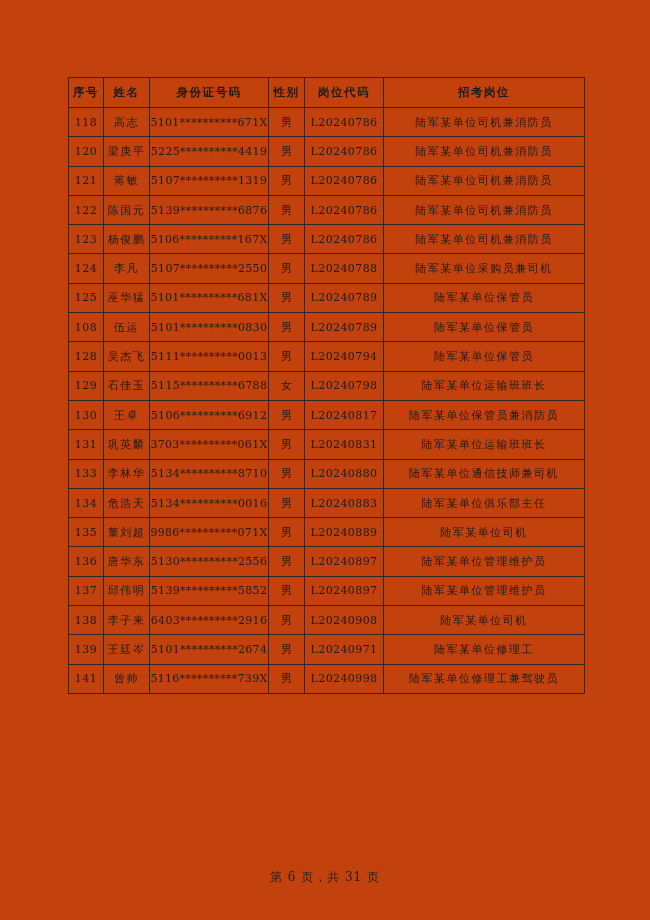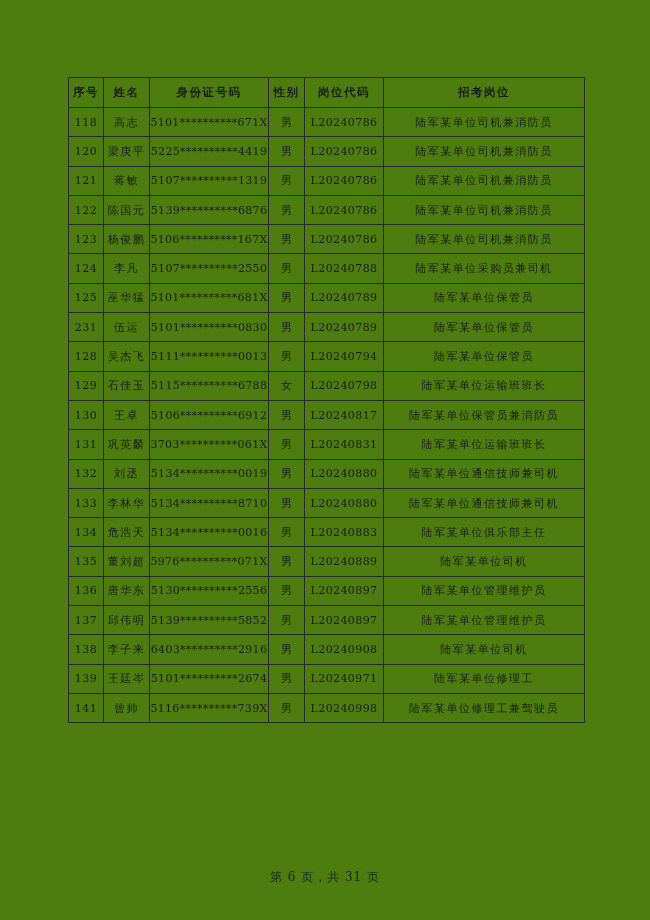--- a/index.html
+++ b/index.html
@@ -1,20 +1,20 @@
 <!DOCTYPE html>
 <html><head>
 <meta charset="utf-8">
 <style>
   html, body { margin: 0; padding: 0; }
   .page {
     position: relative;
     width: 650px;
     height: 920px;
-    background: #4d7c0f;
+    background: #c2410c;
     font-family: "DejaVu Serif", "Liberation Serif", serif;
     color: #1c1c1c;
     overflow: hidden;
   }
   table.roster {
     position: absolute;
     left: 68px;
     top: 77px;
     width: 516px;
     border-collapse: collapse;
@@ -133,21 +133,21 @@
         </tr>
         <tr>
           <td class="c-seq">125</td>
           <td class="c-name">巫华猛</td>
           <td class="c-id">5101**********681X</td>
           <td class="c-gender">男</td>
           <td class="c-code">L20240789</td>
           <td class="c-title">陆军某单位保管员</td>
         </tr>
         <tr>
-          <td class="c-seq">231</td>
+          <td class="c-seq">108</td>
           <td class="c-name">伍运</td>
           <td class="c-id">5101**********0830</td>
           <td class="c-gender">男</td>
           <td class="c-code">L20240789</td>
           <td class="c-title">陆军某单位保管员</td>
         </tr>
         <tr>
           <td class="c-seq">128</td>
           <td class="c-name">吴杰飞</td>
           <td class="c-id">5111**********0013</td>
@@ -173,47 +173,39 @@
         </tr>
         <tr>
           <td class="c-seq">131</td>
           <td class="c-name">巩英麟</td>
           <td class="c-id">3703**********061X</td>
           <td class="c-gender">男</td>
           <td class="c-code">L20240831</td>
           <td class="c-title">陆军某单位运输班班长</td>
         </tr>
         <tr>
-          <td class="c-seq">132</td>
-          <td class="c-name">刘丞</td>
-          <td class="c-id">5134**********0019</td>
-          <td class="c-gender">男</td>
-          <td class="c-code">L20240880</td>
-          <td class="c-title">陆军某单位通信技师兼司机</td>
-        </tr>
-        <tr>
           <td class="c-seq">133</td>
           <td class="c-name">李林华</td>
           <td class="c-id">5134**********8710</td>
           <td class="c-gender">男</td>
           <td class="c-code">L20240880</td>
           <td class="c-title">陆军某单位通信技师兼司机</td>
         </tr>
         <tr>
           <td class="c-seq">134</td>
           <td class="c-name">危浩天</td>
           <td class="c-id">5134**********0016</td>
           <td class="c-gender">男</td>
           <td class="c-code">L20240883</td>
           <td class="c-title">陆军某单位俱乐部主任</td>
         </tr>
         <tr>
           <td class="c-seq">135</td>
           <td class="c-name">董刘超</td>
-          <td class="c-id">5976**********071X</td>
+          <td class="c-id">9986**********071X</td>
           <td class="c-gender">男</td>
           <td class="c-code">L20240889</td>
           <td class="c-title">陆军某单位司机</td>
         </tr>
         <tr>
           <td class="c-seq">136</td>
           <td class="c-name">唐华东</td>
           <td class="c-id">5130**********2556</td>
           <td class="c-gender">男</td>
           <td class="c-code">L20240897</td>

